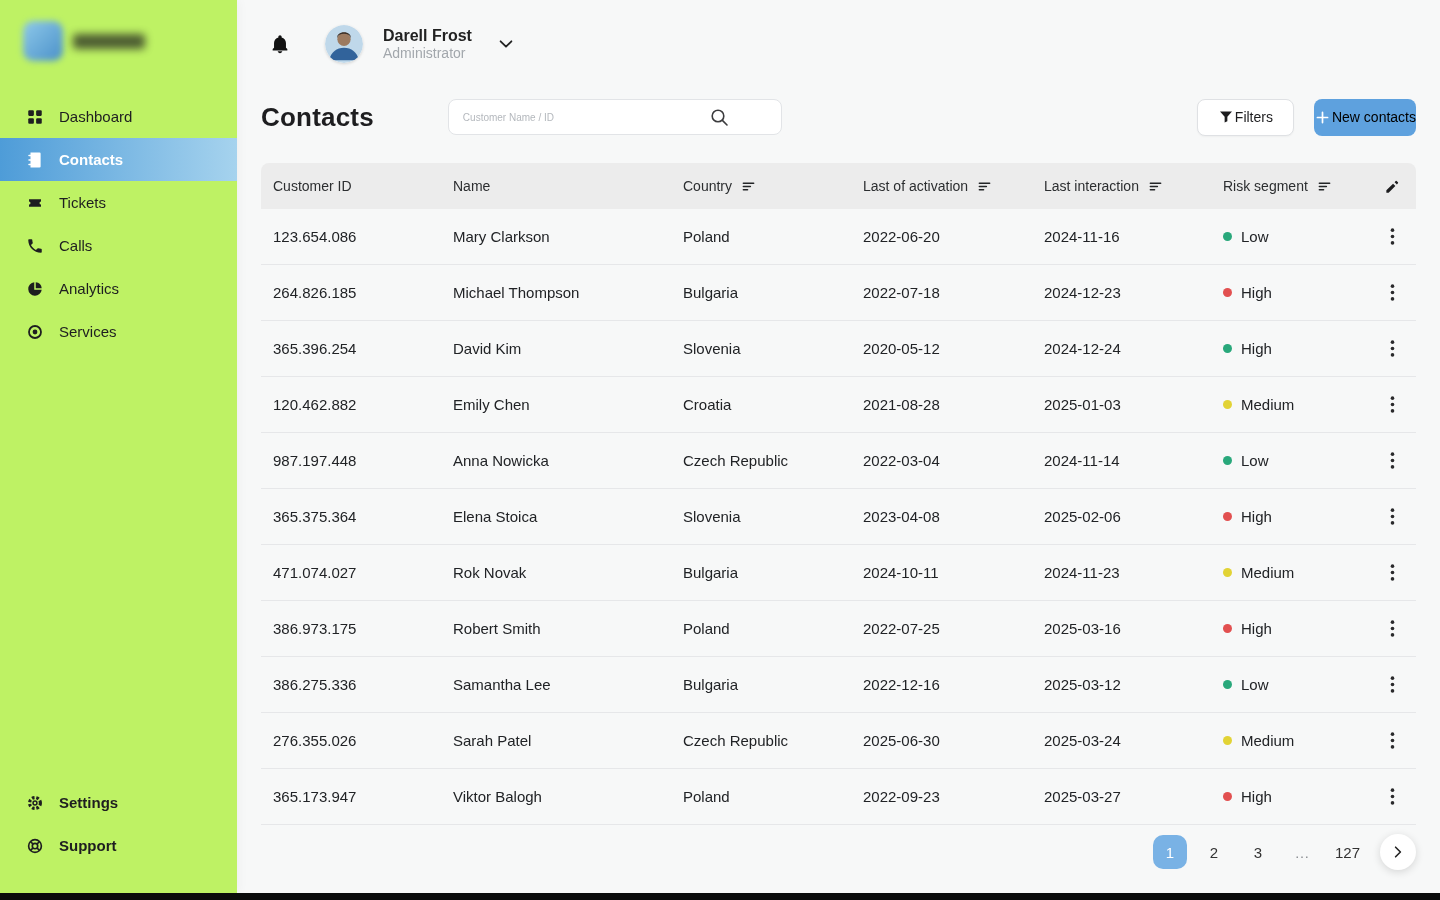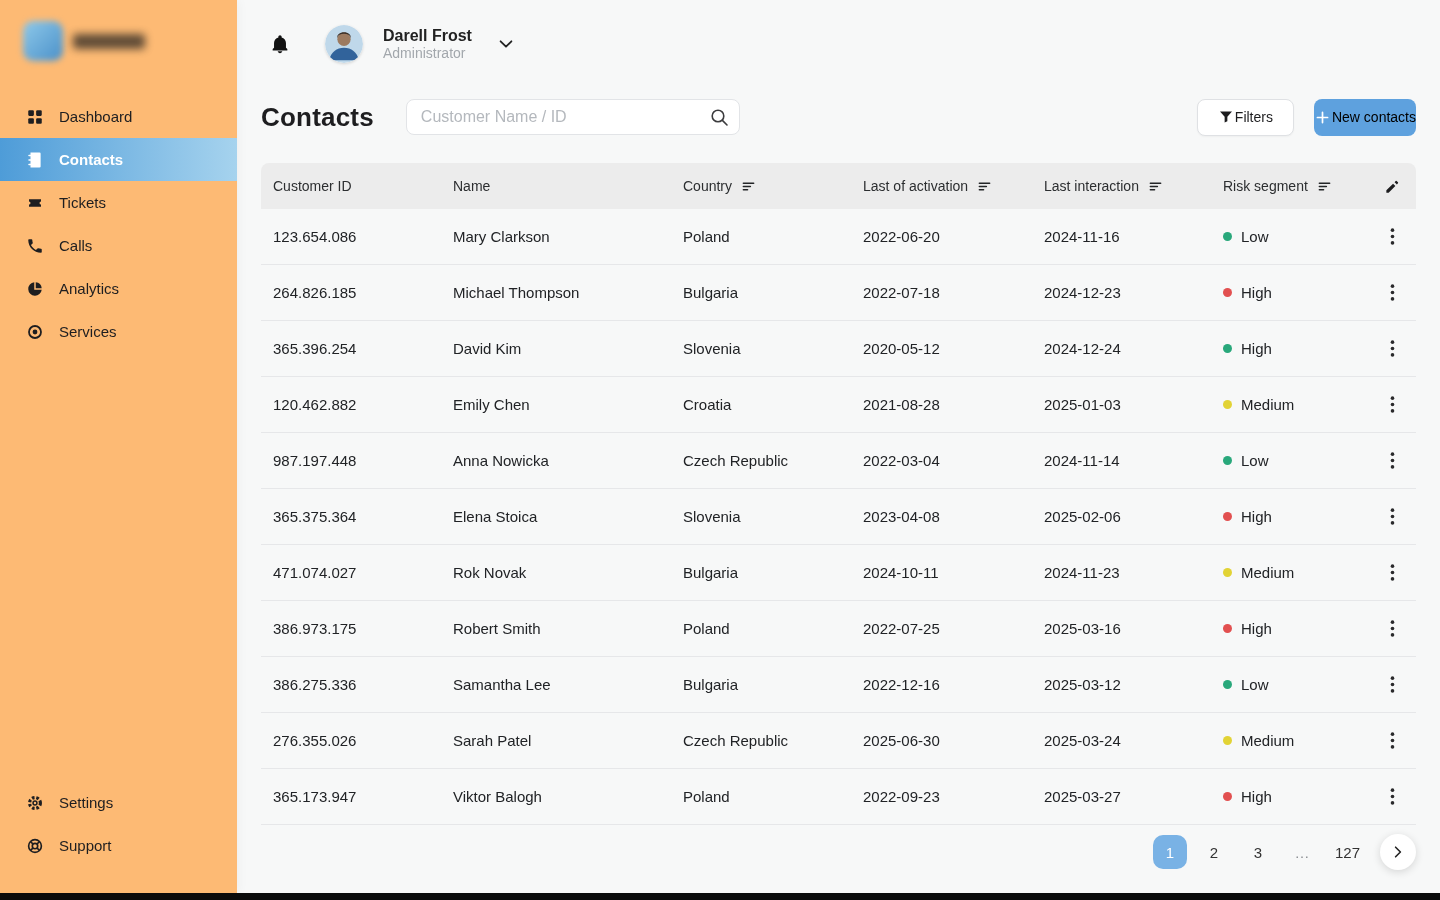--- a/index.html
+++ b/index.html
@@ -9,54 +9,54 @@
   }
   *{box-sizing:border-box;}
   html,body{margin:0;padding:0;}
   body{
     width:1440px;height:900px;overflow:hidden;position:relative;
     font-family:"Liberation Sans",sans-serif;background:var(--bg);color:var(--text);
   }
   .app{display:flex;height:893px;}
 
   
-  .sidebar{width:237px;min-width:237px;background:#fdba74;display:flex;flex-direction:column;
+  .sidebar{width:237px;min-width:237px;background:#bef264;display:flex;flex-direction:column;
     box-shadow:2px 0 10px rgba(0,0,0,.04);z-index:2;}
   .logo{display:flex;align-items:center;gap:10px;padding:21px 0 34px 23px;}
   .logo-mark{width:40px;height:40px;border-radius:10px;
     background:linear-gradient(135deg,#8ec9ea,#4a90c9);filter:blur(3px);}
   .logo-word{width:72px;height:15px;border-radius:3px;background:#1c1c1c;filter:blur(4px);opacity:.7;}
   .nav{display:flex;flex-direction:column;}
   .nav-item{display:flex;align-items:center;gap:14px;height:43px;padding-left:25px;
     font-size:15px;color:var(--text);cursor:pointer;user-select:none;}
   .nav-item .icon{width:20px;height:20px;display:flex;align-items:center;justify-content:center;flex:none;}
   .nav-item svg{width:18px;height:18px;}
   .nav-item.active{background:linear-gradient(90deg,var(--accent-grad-start),var(--accent-grad-end));
     color:#fff;font-weight:600;}
-  .sidebar-footer{margin-top:auto;padding-bottom:26px;display:flex;flex-direction:column;}
+  .sidebar-footer{margin-top:auto;padding-bottom:26px;display:flex;flex-direction:column;font-weight:bold;}
 
   
   .main{flex:1;padding:0 24px;display:flex;flex-direction:column;}
   .topbar{height:88px;display:flex;align-items:center;justify-content:flex-start;gap:8px;}
   .bell-btn{width:38px;height:38px;display:flex;align-items:center;justify-content:center;
     margin-right:18px;cursor:pointer;color:#121212;}
   .avatar{width:38px;height:38px;border-radius:50%;overflow:hidden;flex:none;cursor:pointer;
     box-shadow:0 1px 3px rgba(0,0,0,.15);}
   .avatar svg{display:block;width:100%;height:100%;}
   .user-meta{margin-left:12px;line-height:1.15;}
   .user-name{font-size:16px;font-weight:700;color:#222;}
   .user-role{font-size:14px;color:var(--muted);}
   .user-chevron{margin-left:14px;width:24px;height:24px;display:flex;align-items:center;
     justify-content:center;cursor:pointer;color:#222;}
 
   .page-head{display:flex;align-items:center;margin-top:10px;height:38px;}
   .page-title{font-size:26px;font-weight:800;letter-spacing:.2px;margin:0;}
   .search{position:relative;width:334px;height:36px;margin-left:32px;}
   .search input{width:100%;height:100%;border:1px solid #e2e4e7;border-radius:8px;background:#fff;
-    padding:0 38px 0 14px;font-size:16px;color:#333;outline:none;font-family:inherit;}
+    padding:0 38px 0 14px;font-size:10px;color:#333;outline:none;font-family:inherit;margin-left:42px;}
   .search input::placeholder{color:#b4b8bd;}
   .search .sicon{position:absolute;right:11px;top:8px;color:#3c3c3e;}
   .actions{margin-left:auto;display:flex;gap:20px;align-items:center;}
   .btn{height:37px;border-radius:8px;display:flex;align-items:center;gap:1px;font-size:14px;
     cursor:pointer;border:none;font-family:inherit;}
   .btn-filters{background:#fff;border:1px solid #dfe1e4;color:#1c1c1e;padding:0 20px;
     box-shadow:0 1px 2px rgba(0,0,0,.04);}
   .btn-primary{background:var(--accent);color:#000000;padding:0 0;}
 
   

